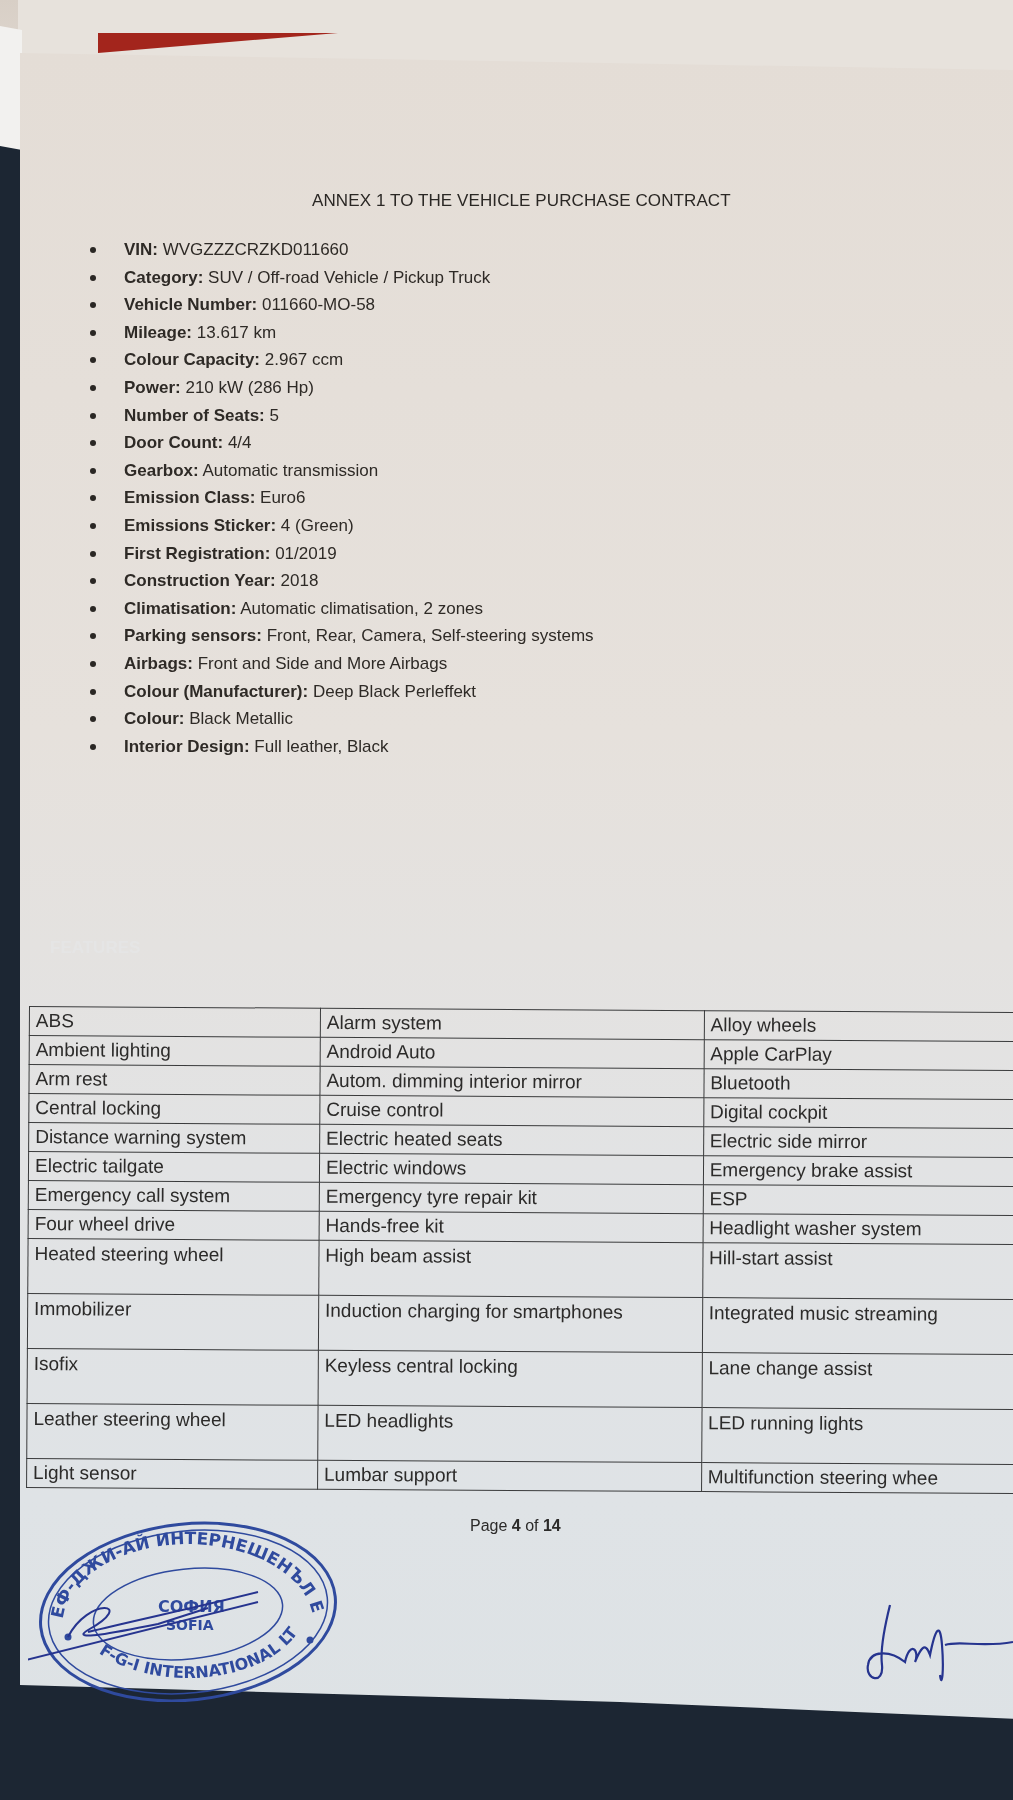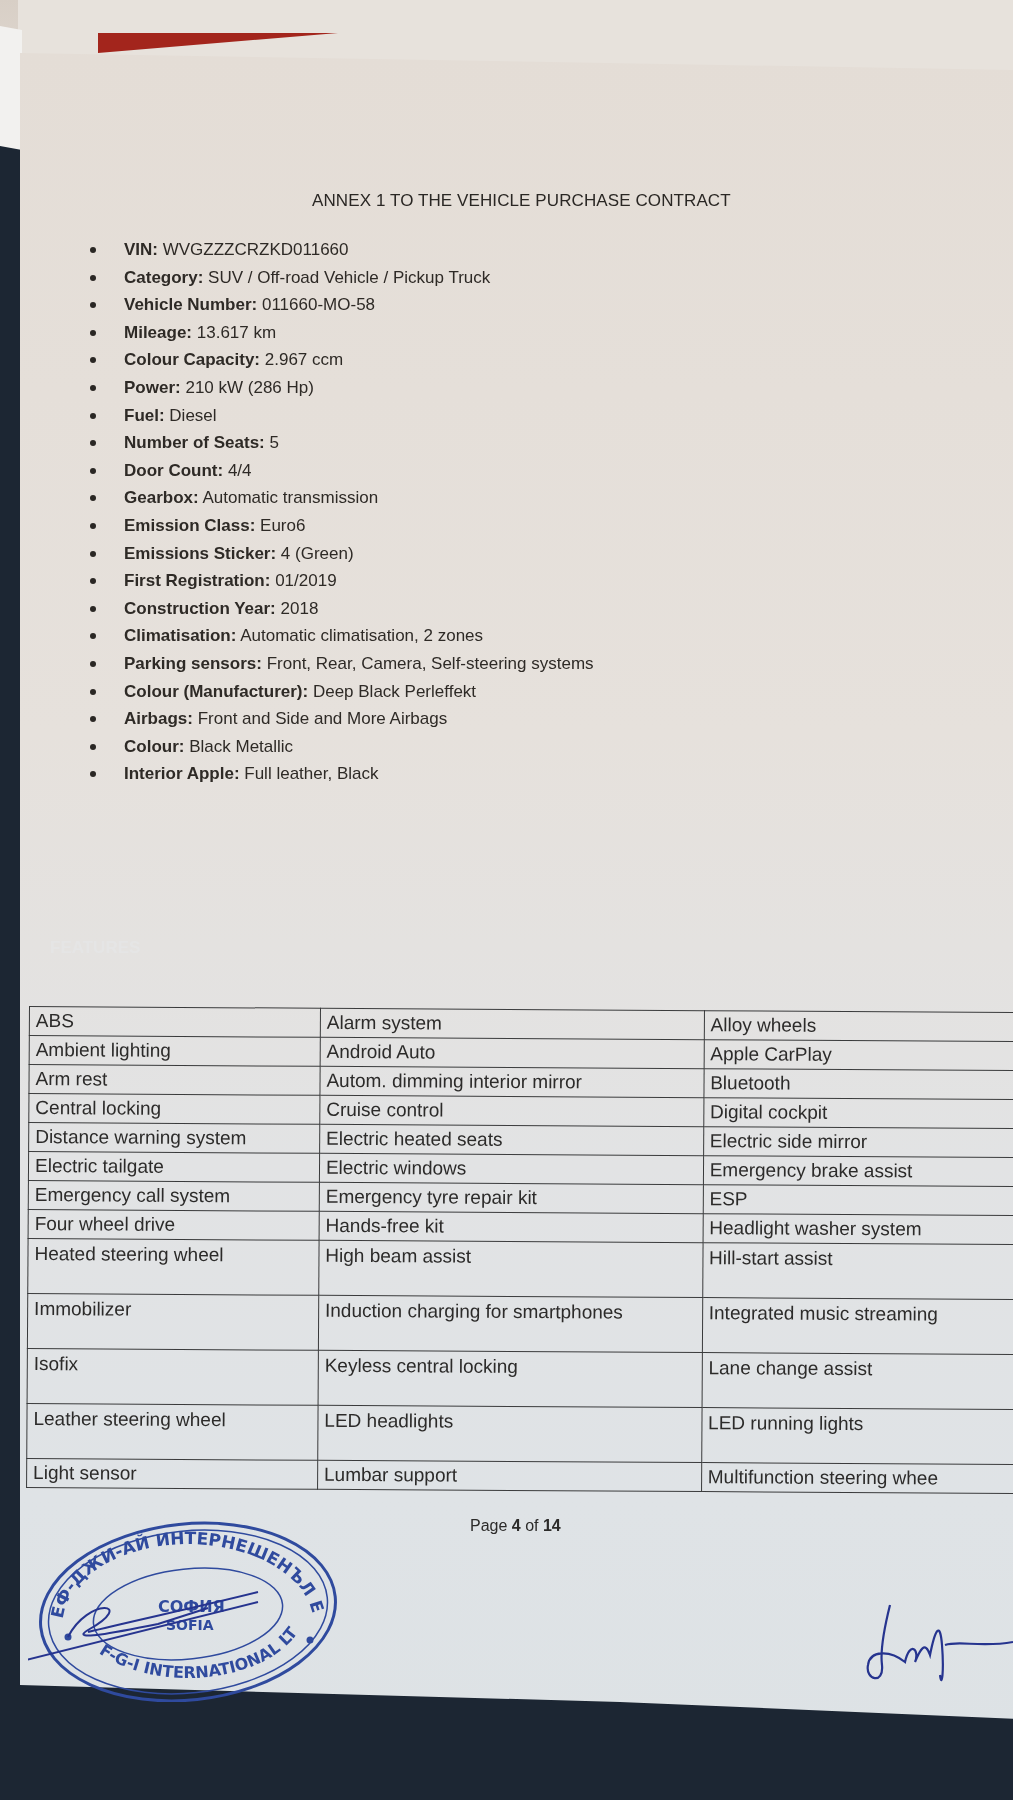--- a/index.html
+++ b/index.html
@@ -88,34 +88,33 @@
 
 <div class="title">ANNEX 1 TO THE VEHICLE PURCHASE CONTRACT</div>
 
 <ul class="specs">
   <li><span class="bullet"></span><span class="k">VIN:</span> <span>WVGZZZCRZKD011660</span></li>
   <li><span class="bullet"></span><span class="k">Category:</span> <span>SUV / Off-road Vehicle / Pickup Truck</span></li>
   <li><span class="bullet"></span><span class="k">Vehicle Number:</span> <span>011660-MO-58</span></li>
   <li><span class="bullet"></span><span class="k">Mileage:</span> <span>13.617 km</span></li>
   <li><span class="bullet"></span><span class="k">Colour Capacity:</span> <span>2.967 ccm</span></li>
   <li><span class="bullet"></span><span class="k">Power:</span> <span>210 kW (286 Hp)</span></li>
-  <li><span class="bullet"></span><span class="k">Fuel:</span> <span>Diesel</span></li>
   <li><span class="bullet"></span><span class="k">Number of Seats:</span> <span>5</span></li>
   <li><span class="bullet"></span><span class="k">Door Count:</span> <span>4/4</span></li>
   <li><span class="bullet"></span><span class="k">Gearbox:</span> <span>Automatic transmission</span></li>
   <li><span class="bullet"></span><span class="k">Emission Class:</span> <span>Euro6</span></li>
   <li><span class="bullet"></span><span class="k">Emissions Sticker:</span> <span>4 (Green)</span></li>
   <li><span class="bullet"></span><span class="k">First Registration:</span> <span>01/2019</span></li>
   <li><span class="bullet"></span><span class="k">Construction Year:</span> <span>2018</span></li>
   <li><span class="bullet"></span><span class="k">Climatisation:</span> <span>Automatic climatisation, 2 zones</span></li>
   <li><span class="bullet"></span><span class="k">Parking sensors:</span> <span>Front, Rear, Camera, Self-steering systems</span></li>
+  <li><span class="bullet"></span><span class="k">Airbags:</span> <span>Front and Side and More Airbags</span></li>
   <li><span class="bullet"></span><span class="k">Colour (Manufacturer):</span> <span>Deep Black Perleffekt</span></li>
-  <li><span class="bullet"></span><span class="k">Airbags:</span> <span>Front and Side and More Airbags</span></li>
   <li><span class="bullet"></span><span class="k">Colour:</span> <span>Black Metallic</span></li>
-  <li><span class="bullet"></span><span class="k">Interior Apple:</span> <span>Full leather, Black</span></li>
+  <li><span class="bullet"></span><span class="k">Interior Design:</span> <span>Full leather, Black</span></li>
 </ul>
 
 <div class="features-heading">FEATURES</div>
 
 <table class="features">
   <tbody>
     <tr class="r-short">
         <td>ABS</td>
         <td>Alarm system</td>
         <td>Alloy wheels</td>

